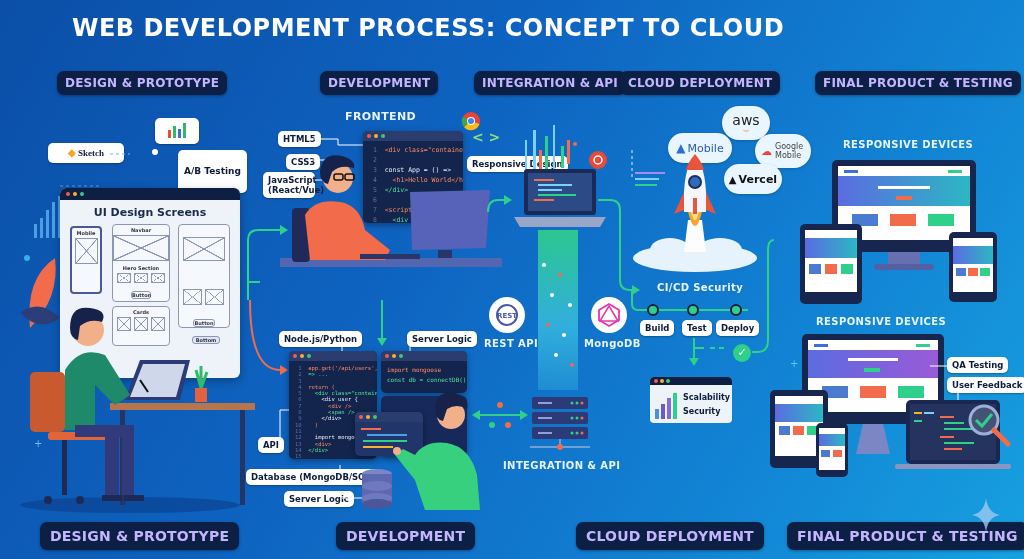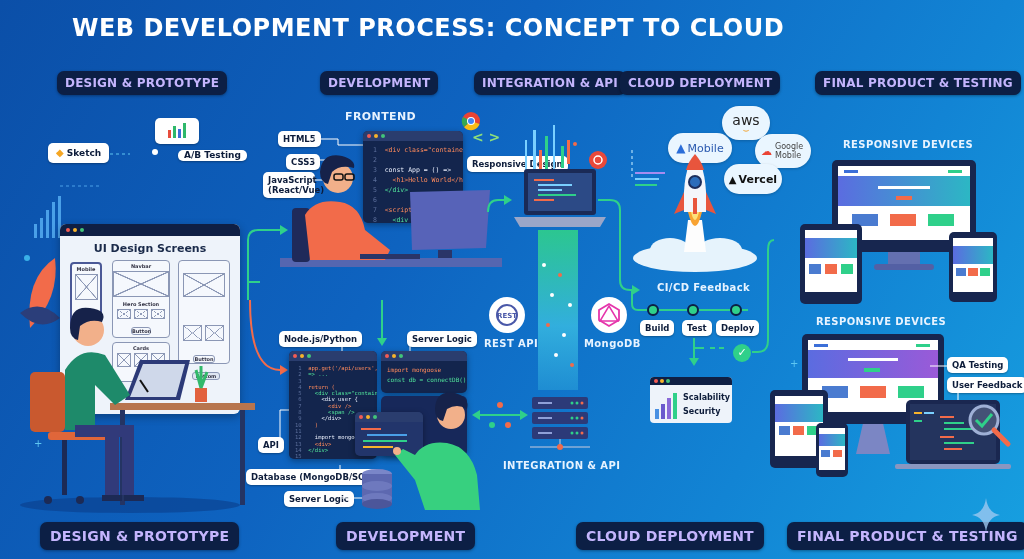--- a/index.html
+++ b/index.html
@@ -38,21 +38,21 @@
   }
   .win .bar { height: 10px; background: #2a3d6e; display: flex; align-items: center; padding-left: 4px; gap: 3px; }
   .dot { width: 4px; height: 4px; border-radius: 50%; display: inline-block; }
   .code { font-family: "DejaVu Sans Mono", monospace; font-size: 6.5px; line-height: 10px; padding: 4px 6px; color: #e8eefc; white-space: pre; }
   .code .k { color: #ff8a5b; }
   .code .s { color: #50e39a; }
   .code .n { color: #5c6f9c; }
   svg { position: absolute; overflow: visible; }
   .ui-screen {
     position: absolute; left: 60px; top: 188px; width: 180px; height: 190px;
-    background: #eef3fa; border-radius: 6px; box-shadow: 0 3px 8px rgba(0,0,0,0.3); overflow: hidden; margin-top: 36px;
+    background: #eef3fa; border-radius: 6px; box-shadow: 0 3px 8px rgba(0,0,0,0.3); overflow: hidden;
   }
   .ui-screen .bar { height: 12px; background: #0f1f44; display: flex; align-items: center; padding-left: 6px; gap: 3px; }
   .ui-title { text-align: center; color: #1a2a4a; font-size: 11px; font-weight: bold; margin-top: 6px; }
   .wf { position: absolute; border: 1.2px solid #8b97b5; border-radius: 4px; background: #f5f8fd; }
   .wf-label { font-size: 5px; color: #334; text-align: center; font-weight: bold; }
   .xbox { position: absolute; border: 1px solid #8b97b5; background:
     linear-gradient(to top right, transparent 48%, #8b97b5 49%, #8b97b5 51%, transparent 52%),
     linear-gradient(to top left, transparent 48%, #8b97b5 49%, #8b97b5 51%, transparent 52%); }
   .device { position: absolute; background: #17264f; border-radius: 5px; }
   .screen { position: absolute; background: #fff; overflow: hidden; }
@@ -87,38 +87,38 @@
 <svg style="left:20px;top:170px;" width="60" height="100">
   <circle cx="7" cy="88" r="3" fill="#3ab0e8"></circle>
   <rect x="14" y="54" width="3" height="14" fill="#4aa0e8"></rect>
   <rect x="20" y="48" width="3" height="20" fill="#4aa0e8"></rect>
   <rect x="26" y="40" width="3" height="28" fill="#4aa0e8"></rect>
   <rect x="32" y="32" width="3" height="36" fill="#4aa0e8"></rect>
   <rect x="38" y="26" width="3" height="42" fill="#4aa0e8"></rect>
   <line x1="40" y1="16" x2="80" y2="16" stroke="#4aa0e8" stroke-dasharray="3 3" stroke-width="1.2"></line>
 </svg>
 
-<div class="tag" style="left:48px;top:143px;padding:4px 8px;font-size:9px;">
+<div class="tag" style="left:48px;top:143px;padding:4px 20px;font-size:9px;font-family:Liberation Serif, serif;">
   <span style="color:#f5a623;font-size:10px;">◆</span>
   <span>Sketch</span>
 </div>
 <svg style="left:110px;top:150px;" width="50" height="20">
   <line x1="0" y1="4" x2="20" y2="4" stroke="#5ec6f2" stroke-width="1.2" stroke-dasharray="3 3"></line>
   <circle cx="45" cy="2" r="3" fill="#fff"></circle>
 </svg>
 
 <div class="tag" style="left:155px;top:118px;width:44px;height:26px;">
   <svg style="left:12px;top:4px;" width="22" height="16">
     <rect x="1" y="8" width="3" height="8" fill="#e84d3d"></rect>
     <rect x="6" y="4" width="3" height="12" fill="#2fb86b"></rect>
     <rect x="11" y="7" width="3" height="9" fill="#3c6fd8"></rect>
     <rect x="16" y="1" width="3" height="15" fill="#2fb86b"></rect>
   </svg>
 </div>
-<div class="tag" style="left:178px;top:150px;padding:0 6px;font-size:9px;">A/B Testing</div>
+<div class="tag" style="left:178px;top:150px;padding:16px 6px;font-size:9px;">A/B Testing</div>
 
 <svg style="left:20px;top:258px;" width="40" height="75">
   <path d="M35 0 Q5 20 10 70 Q40 40 35 0Z" fill="#f26b4a"></path>
   <path d="M0 55 Q20 40 40 60 Q20 75 0 55Z" fill="#2b3e7a"></path>
 </svg>
 
 <div class="ui-screen">
   <div class="bar">
     <span class="dot" style="background:#f25c54"></span>
       <span class="dot" style="background:#f7b32b"></span>
@@ -430,21 +430,21 @@
   <path d="M61 72 Q65 88 69 72Z" fill="#fde17a"></path>
 
   <path d="M65 14 Q78 30 76 72 L54 72 Q52 30 65 14Z" fill="#f4f6fb"></path>
   <path d="M65 14 Q72 22 74 30 L56 30 Q58 22 65 14Z" fill="#e8553d"></path>
   <circle cx="65" cy="42" r="6" fill="#2c6dbb" stroke="#1d2e5c" stroke-width="2"></circle>
   <path d="M54 52 L44 74 L54 70Z" fill="#e8553d"></path>
   <path d="M76 52 L86 74 L76 70Z" fill="#e8553d"></path>
   <rect x="63" y="58" width="4" height="16" fill="#e8553d"></rect>
 </svg>
 
-<div class="section-label" style="left:657px;top:282px;font-size:10px;">CI/CD Feedback</div>
+<div class="section-label" style="left:657px;top:282px;font-size:10px;">CI/CD Security</div>
 <svg style="left:628px;top:290px;" width="140" height="80">
   <path d="M4 0 L4 14 Q4 20 10 20 L120 20" stroke="#2fd08a" stroke-width="2" fill="none"></path>
   <circle cx="25" cy="20" r="5" fill="#2fd08a" stroke="#0c1f45" stroke-width="2"></circle>
   <circle cx="65" cy="20" r="5" fill="#2fd08a" stroke="#0c1f45" stroke-width="2"></circle>
   <circle cx="108" cy="20" r="5" fill="#2fd08a" stroke="#0c1f45" stroke-width="2"></circle>
   <path d="M66 48 L66 70" stroke="#2fd08a" stroke-width="2"></path>
   <polygon points="61,68 66,76 71,68" fill="#2fd08a"></polygon>
   <path d="M66 58 L76 58" stroke="#2fd08a" stroke-width="2"></path>
   <line x1="82" y1="58" x2="100" y2="58" stroke="#2fd08a" stroke-width="2" stroke-dasharray="5 4"></line>
 </svg>

